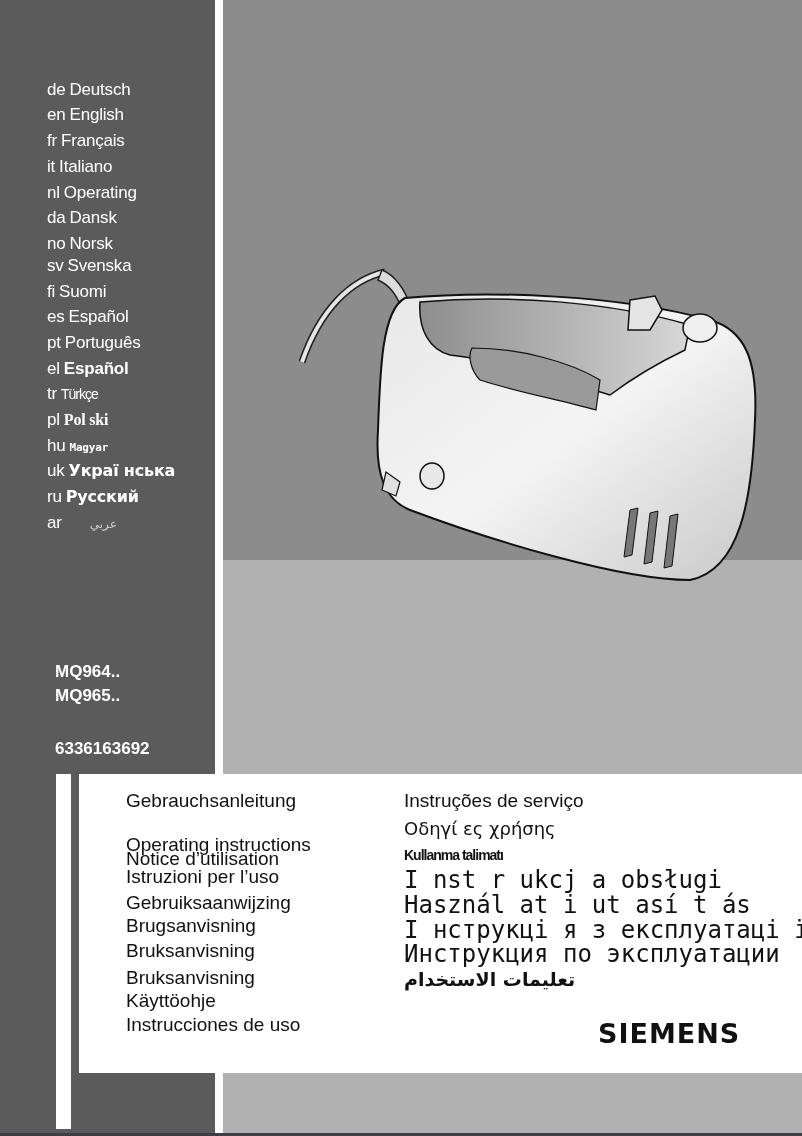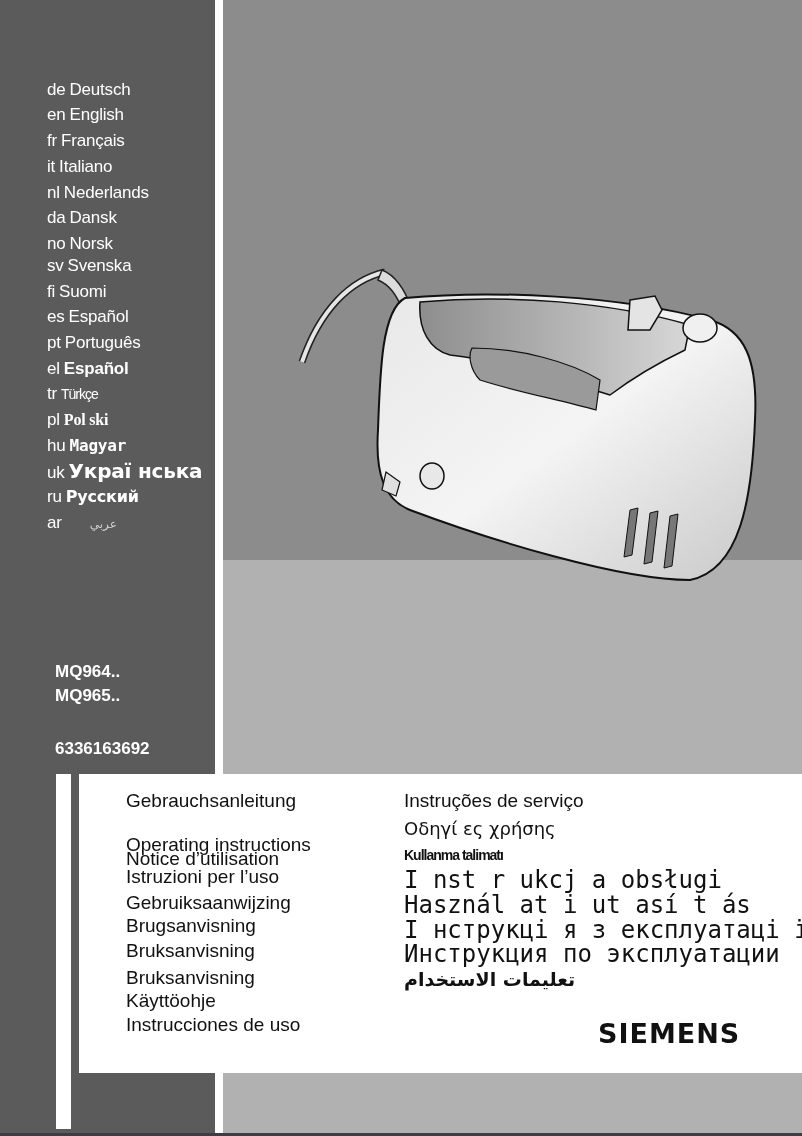--- a/index.html
+++ b/index.html
@@ -103,32 +103,32 @@
   <path d="M340 260 L 348 258 L 342 305 L 334 307 Z" fill="#777" stroke="#111" stroke-width="1"></path>
   <path d="M360 263 L 368 261 L 362 312 L 354 314 Z" fill="#777" stroke="#111" stroke-width="1"></path>
   <path d="M380 266 L 388 264 L 382 316 L 374 318 Z" fill="#777" stroke="#111" stroke-width="1"></path>
 </svg>
 
 <ul class="lang-list">
   <li style="top:0px"><span class="code">de</span><span>Deutsch</span></li>
   <li style="top:25px"><span class="code">en</span><span>English</span></li>
   <li style="top:51px"><span class="code">fr</span><span>Français</span></li>
   <li style="top:77px"><span class="code">it</span><span>Italiano</span></li>
-  <li style="top:103px"><span class="code">nl</span><span>Nederlands</span></li>
+  <li style="top:103px"><span class="code">nl</span><span>Operating</span></li>
   <li style="top:128px"><span class="code">da</span><span>Dansk</span></li>
   <li style="top:154px"><span class="code">no</span><span>Norsk</span></li>
   <li style="top:176px"><span class="code">sv</span><span>Svenska</span></li>
   <li style="top:202px"><span class="code">fi</span><span>Suomi</span></li>
   <li style="top:227px"><span class="code">es</span><span>Español</span></li>
   <li style="top:253px"><span class="code">pt</span><span>Português</span></li>
   <li style="top:279px"><span class="code">el</span><span style="font-weight:bold">Español</span></li>
   <li style="top:304px"><span class="code">tr</span><span style="font-size:14px;letter-spacing:-1px">Türkçe</span></li>
   <li style="top:330px"><span class="code">pl</span><span style="font-family:Liberation Serif, serif;font-size:16px;font-weight:bold">Pol ski</span></li>
-  <li style="top:356px"><span class="code">hu</span><span style="font-family:'DejaVu Sans Mono',monospace;font-size:16px;font-weight:bold">Magyar</span></li>
-  <li style="top:381px"><span class="code">uk</span><span style="font-family:'DejaVu Sans',sans-serif;font-size:20px;font-weight:bold">Украї нська</span></li>
+  <li style="top:356px"><span class="code">hu</span><span style="font-family:'DejaVu Sans Mono',monospace;font-size:11px;font-weight:bold">Magyar</span></li>
+  <li style="top:381px"><span class="code">uk</span><span style="font-family:'DejaVu Sans',sans-serif;font-size:16px;font-weight:bold">Украї нська</span></li>
   <li style="top:407px"><span class="code">ru</span><span style="font-family:'DejaVu Sans',sans-serif;font-size:16px;font-weight:bold">Русский</span></li>
   <li style="top:433px"><span class="code" style="margin-right:28px">ar</span><span style="font-size:12px;color:#cfcfcf">عربي</span></li>
 </ul>
 
 <div class="models">
   <div>MQ964..</div>
   <div>MQ965..</div>
 </div>
 <div class="doc-number">6336163692</div>
 

